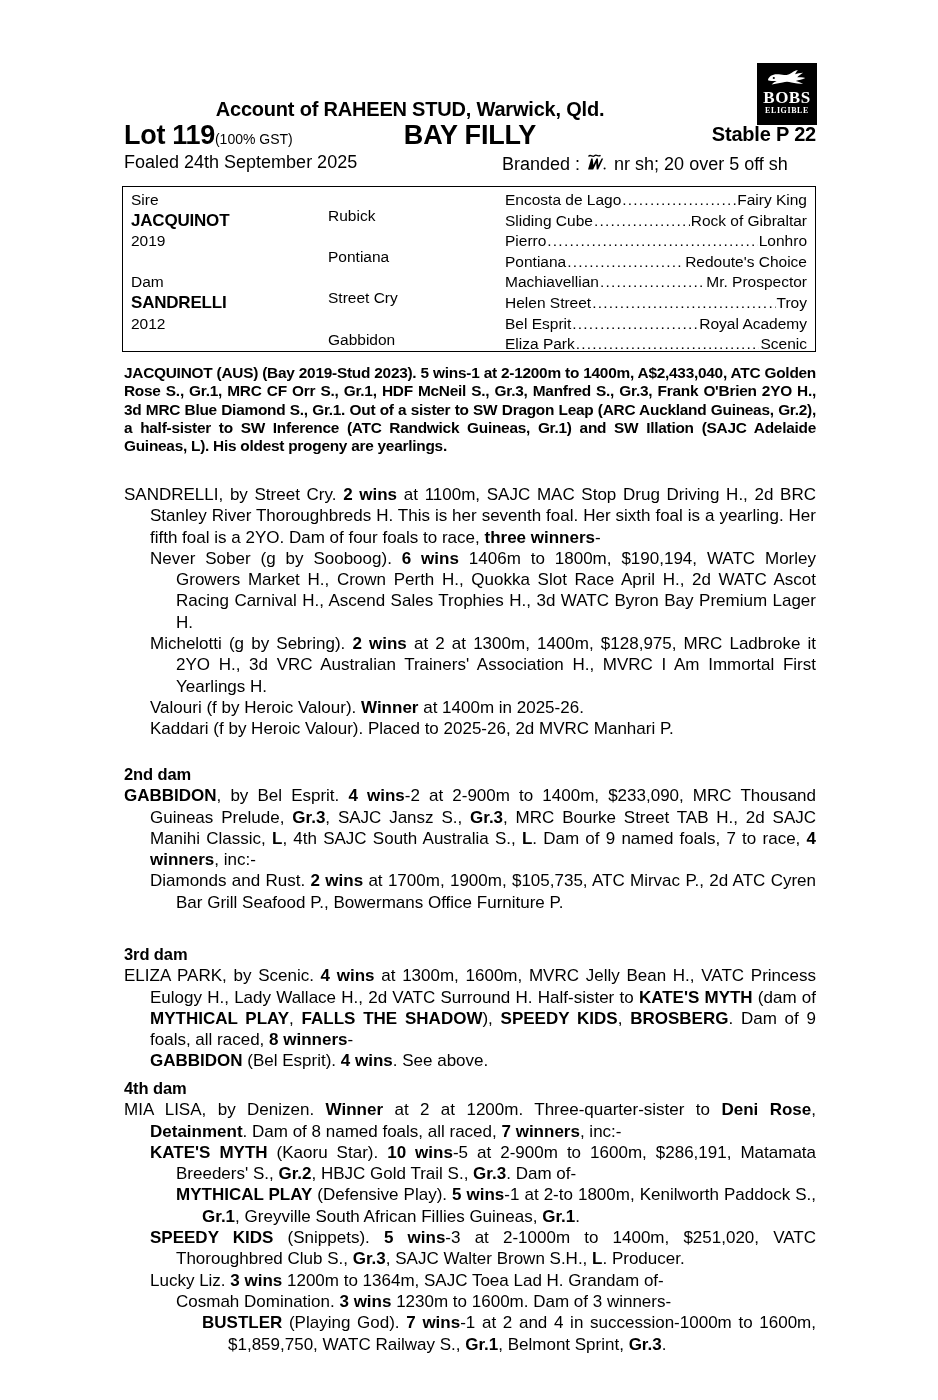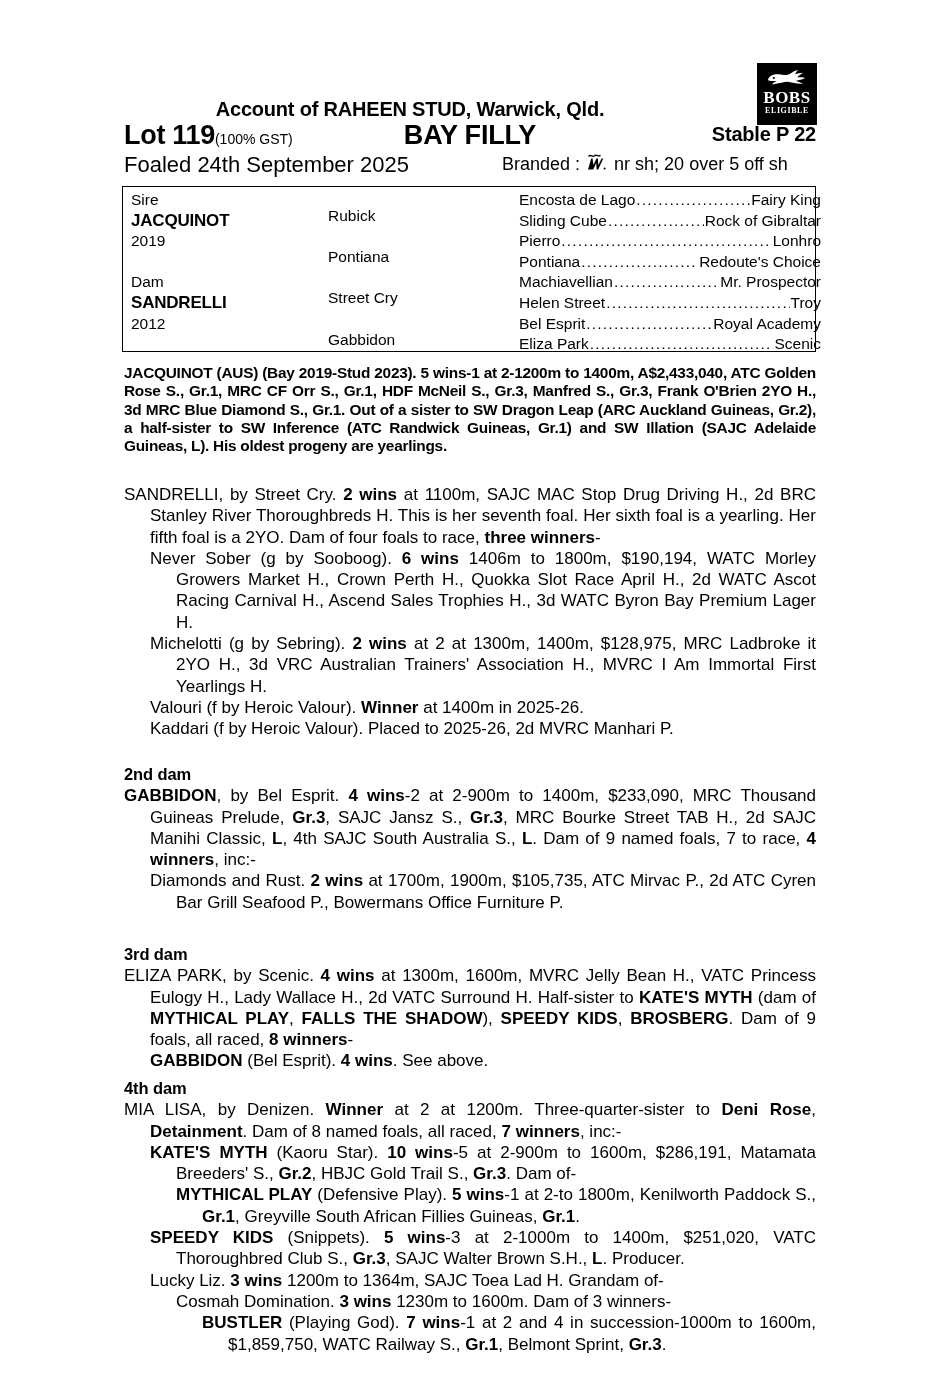--- a/index.html
+++ b/index.html
@@ -120,21 +120,21 @@
     position: absolute;
     left: 124px;
     top: 152px;
     width: 692px;
     height: 26px;
   }
   .foaled {
     position: absolute;
     left: 0px;
     top: 0px;
-    font-size: 22px;
+    font-size: 18px;
     white-space: nowrap;
   }
   .branded {
     position: absolute;
     left: 378px;
     top: 0px;
     font-size: 18px;
     white-space: nowrap;
   }
   .brand-glyph {
@@ -163,21 +163,20 @@
     position: absolute;
     left: 205px;
     top: 19px;
     width: 175px;
   }
   .ped-col-right {
     position: absolute;
     left: 382px;
     top: 3px;
     width: 302px;
-    margin-left: 14px;
   }
   .ped-line {
     font-size: 15.5px;
     line-height: 20.6px;
     height: 20.6px;
     white-space: nowrap;
     overflow: hidden;
   }
   .ped-line.bold {
     font-weight: bold;

